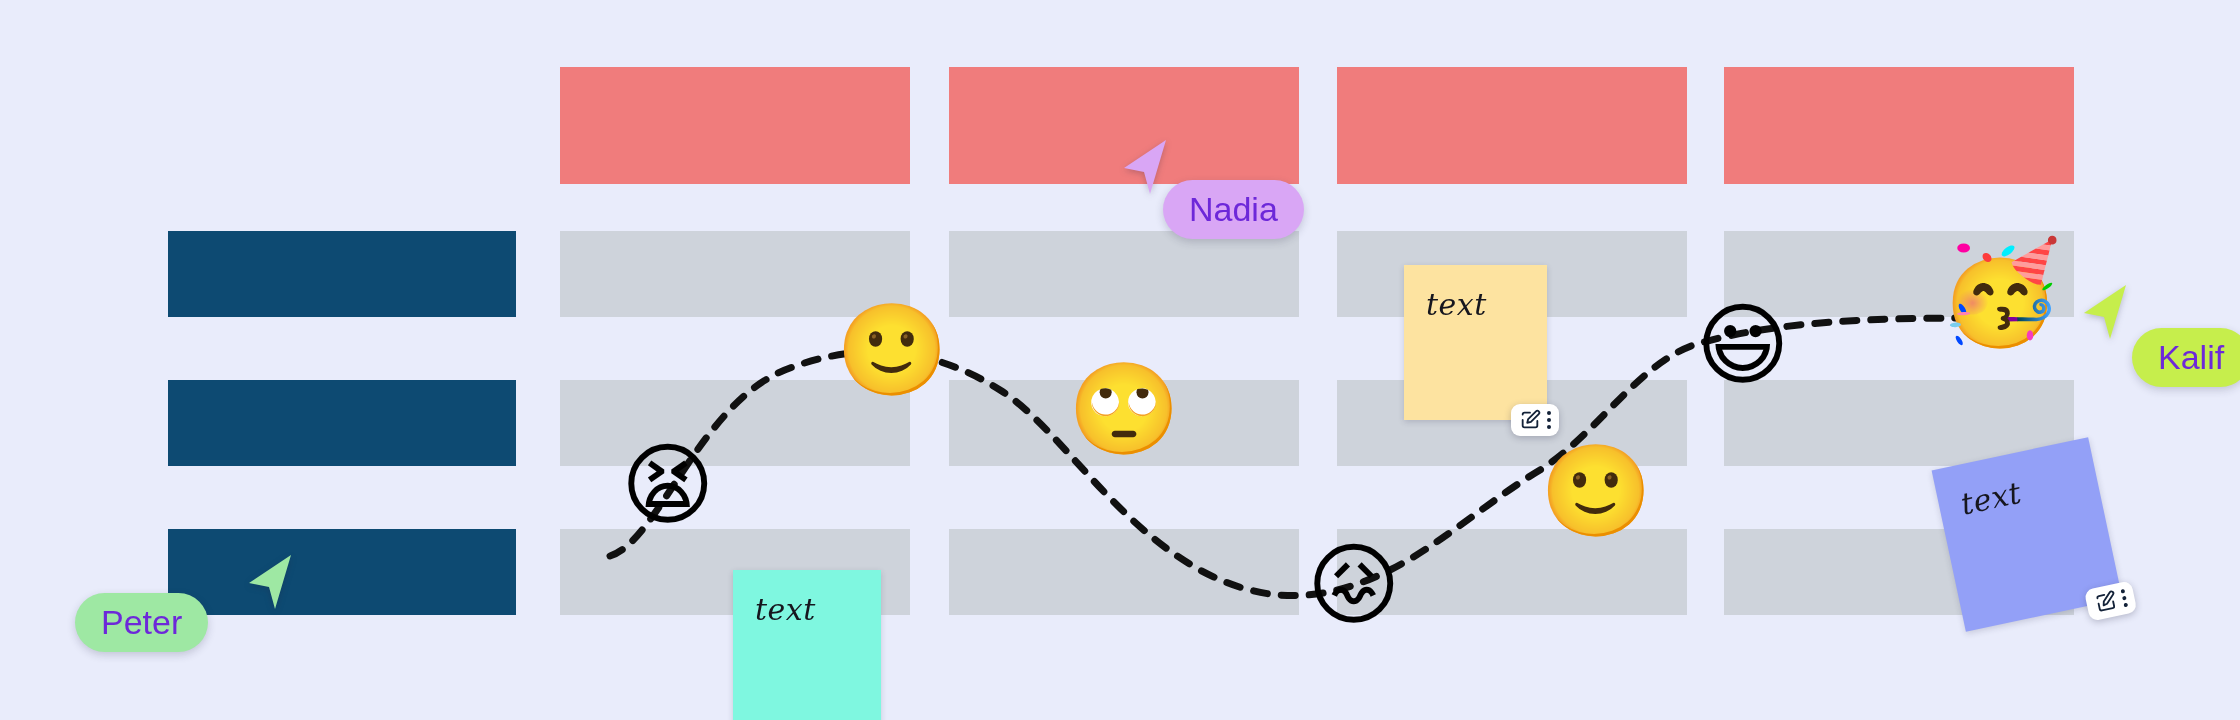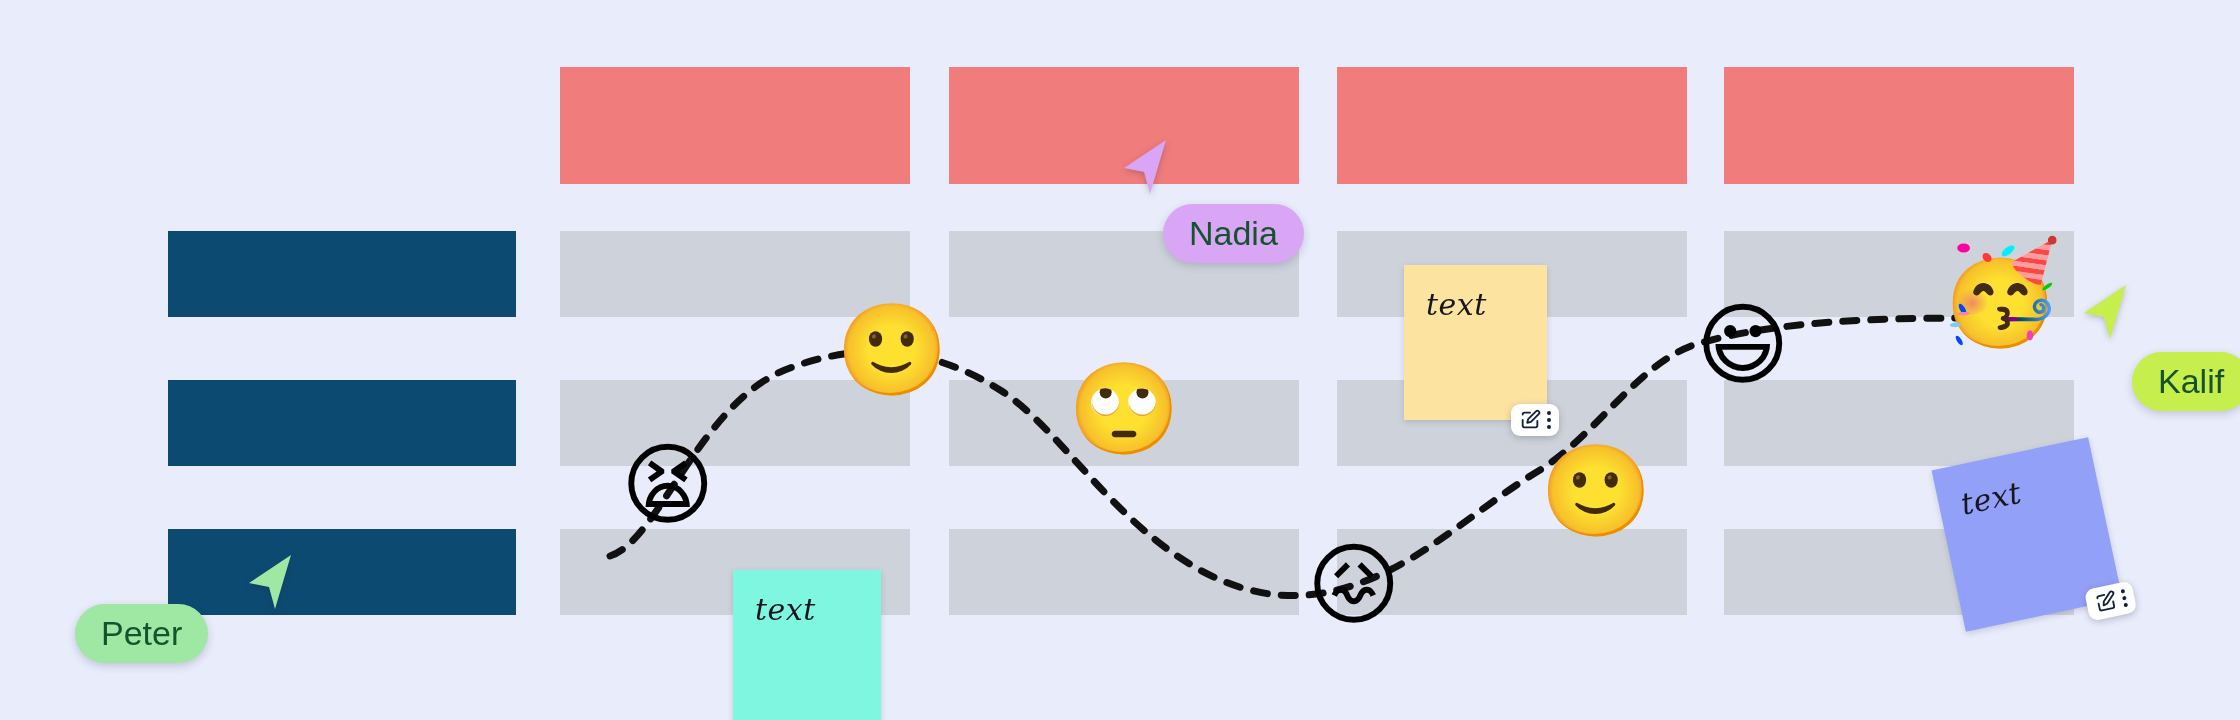--- a/index.html
+++ b/index.html
@@ -78,25 +78,24 @@
   }
 
   
   .cursor { position: absolute; }
   .cursor svg { display:block; filter: drop-shadow(0 2px 3px rgba(30,30,60,.25)); }
   .cursor-label {
     position: absolute;
     border-radius: 999px;
     padding: 10px 26px;
     font-size: 34px;
-    color: #14532d;
+    color: #6d28d9;
     white-space: nowrap;
     box-shadow: 0 3px 8px rgba(40,40,70,0.2);
     font-family: "Liberation Sans", sans-serif;
-    margin-top: 24px;
   }
 
   
   #connector {
     position: absolute;
     left: 0; top: 0;
     width: 2240px; height: 720px;
     pointer-events: none;
   }
 </style>
@@ -190,21 +189,21 @@
         <svg width="54" height="58" viewBox="0 0 54 58">
           <path d="M46 2 L4 30 L24 34 L30 56 Z" fill="#d9a6f5"></path>
         </svg>
       </div>
       <div class="cursor-label" style="left: 1163px; top: 180px; background: rgb(217, 166, 245);">Nadia</div>
       <div class="cursor" style="left: 245px; top: 553px;">
         <svg width="54" height="58" viewBox="0 0 54 58">
           <path d="M46 2 L4 30 L24 34 L30 56 Z" fill="#9ee8a3"></path>
         </svg>
       </div>
-      <div class="cursor-label" style="left: 75px; top: 580px; background: rgb(158, 232, 163);">Peter</div>
+      <div class="cursor-label" style="left: 75px; top: 593px; background: rgb(158, 232, 163);">Peter</div>
       <div class="cursor" style="left: 2080px; top: 283px;">
         <svg width="54" height="58" viewBox="0 0 54 58">
           <path d="M46 2 L4 30 L24 34 L30 56 Z" fill="#c6ee4c"></path>
         </svg>
       </div>
       <div class="cursor-label" style="left: 2132px; top: 328px; background: rgb(198, 238, 76);">Kalif</div>
     </div>
 
 </div>
 

